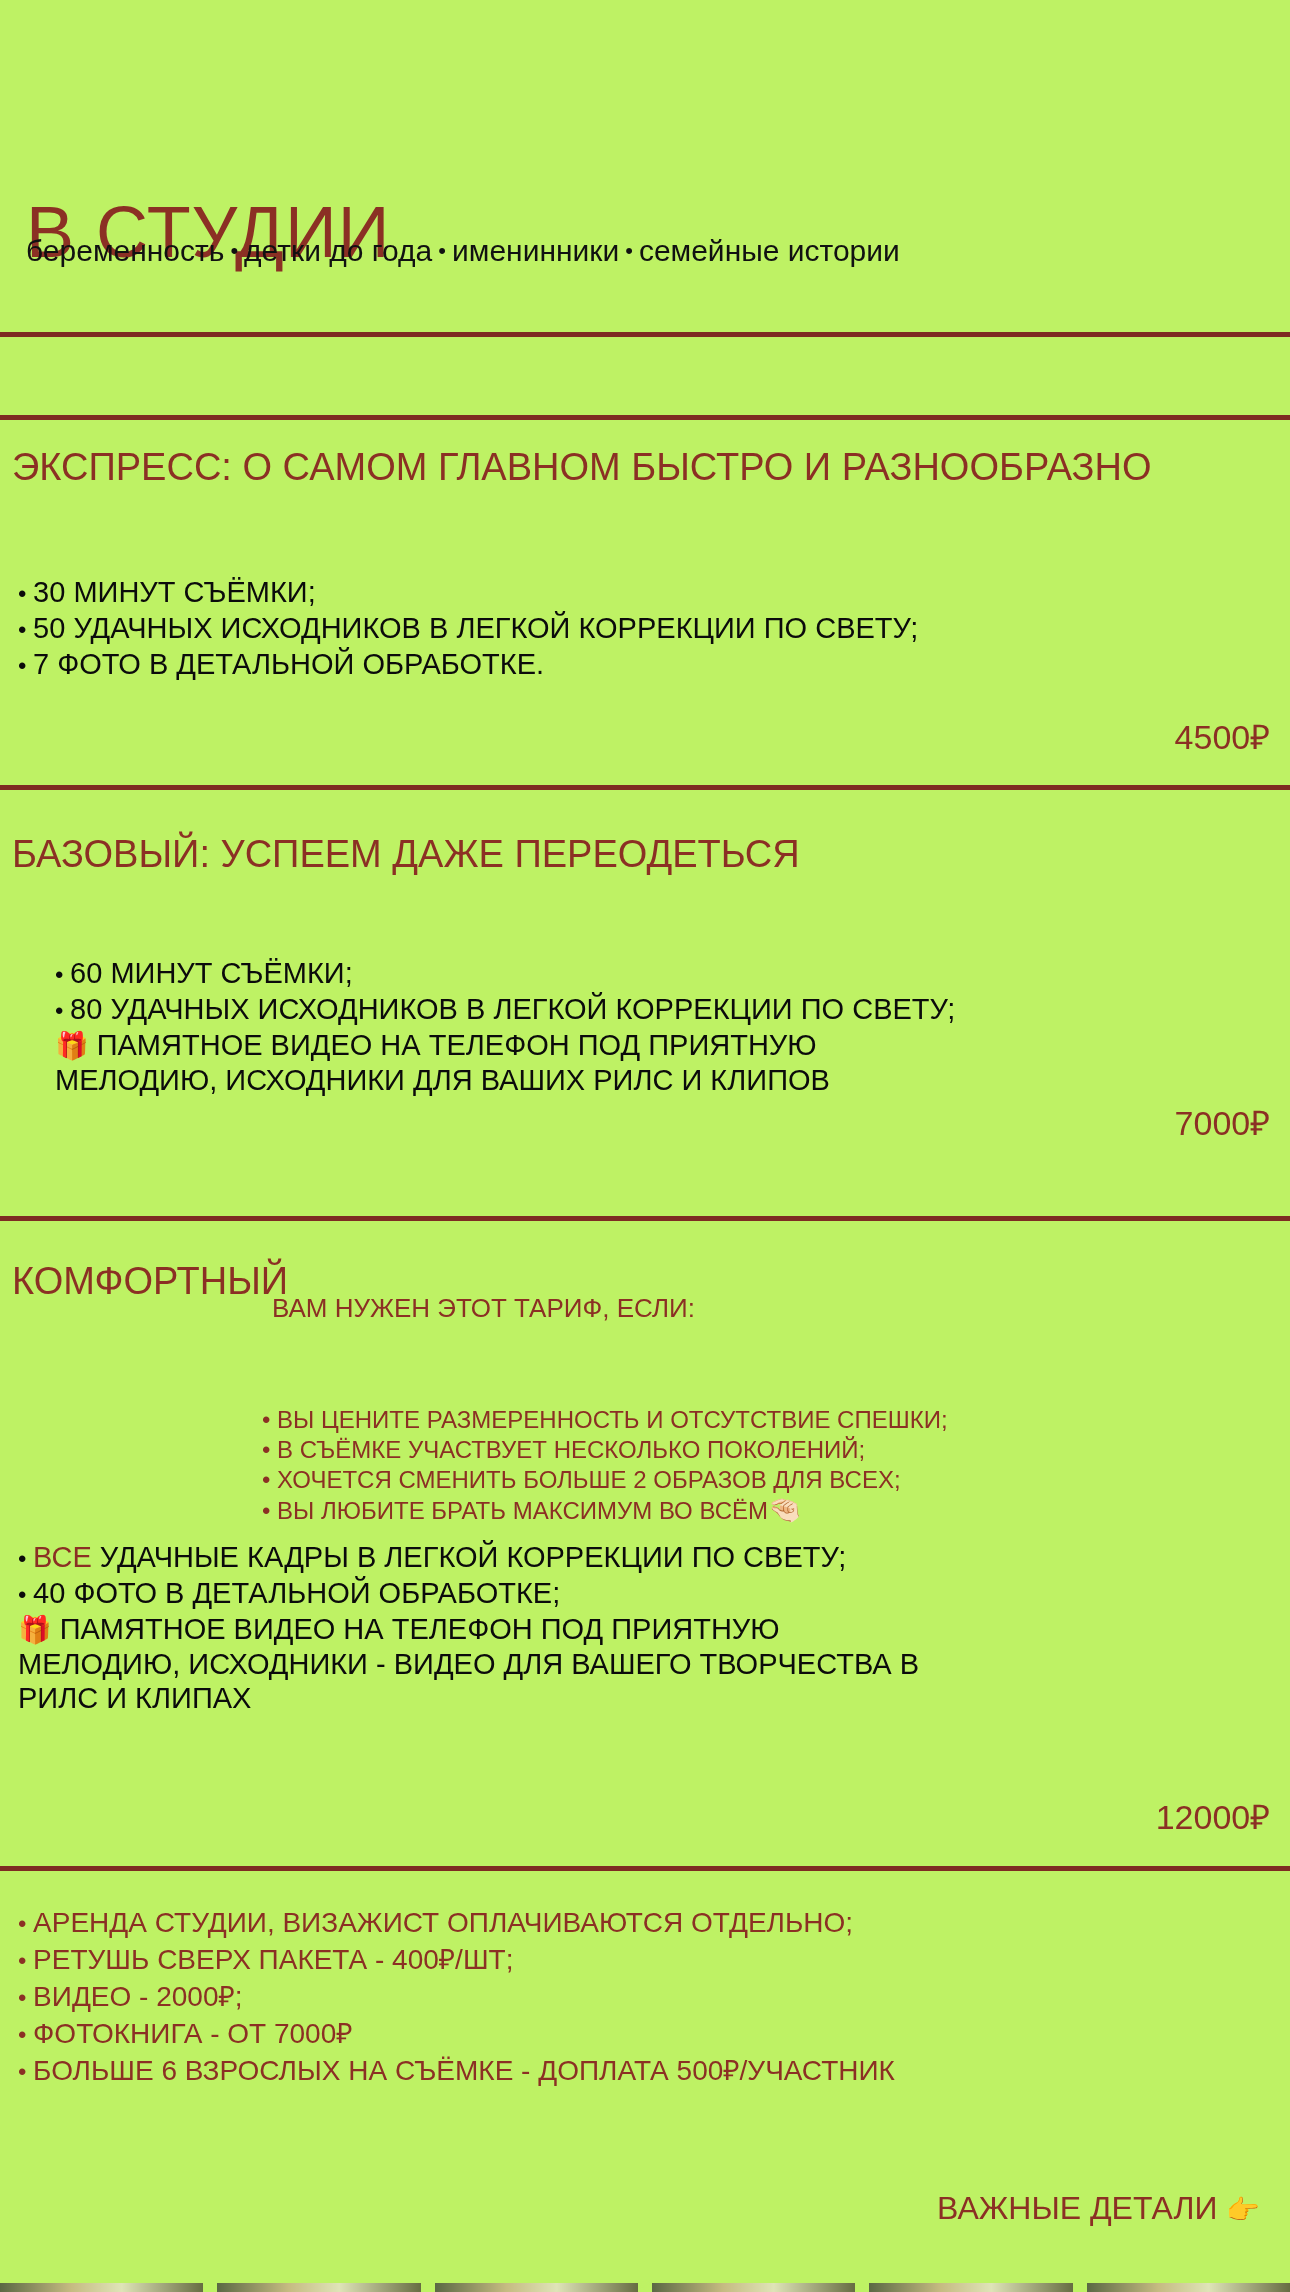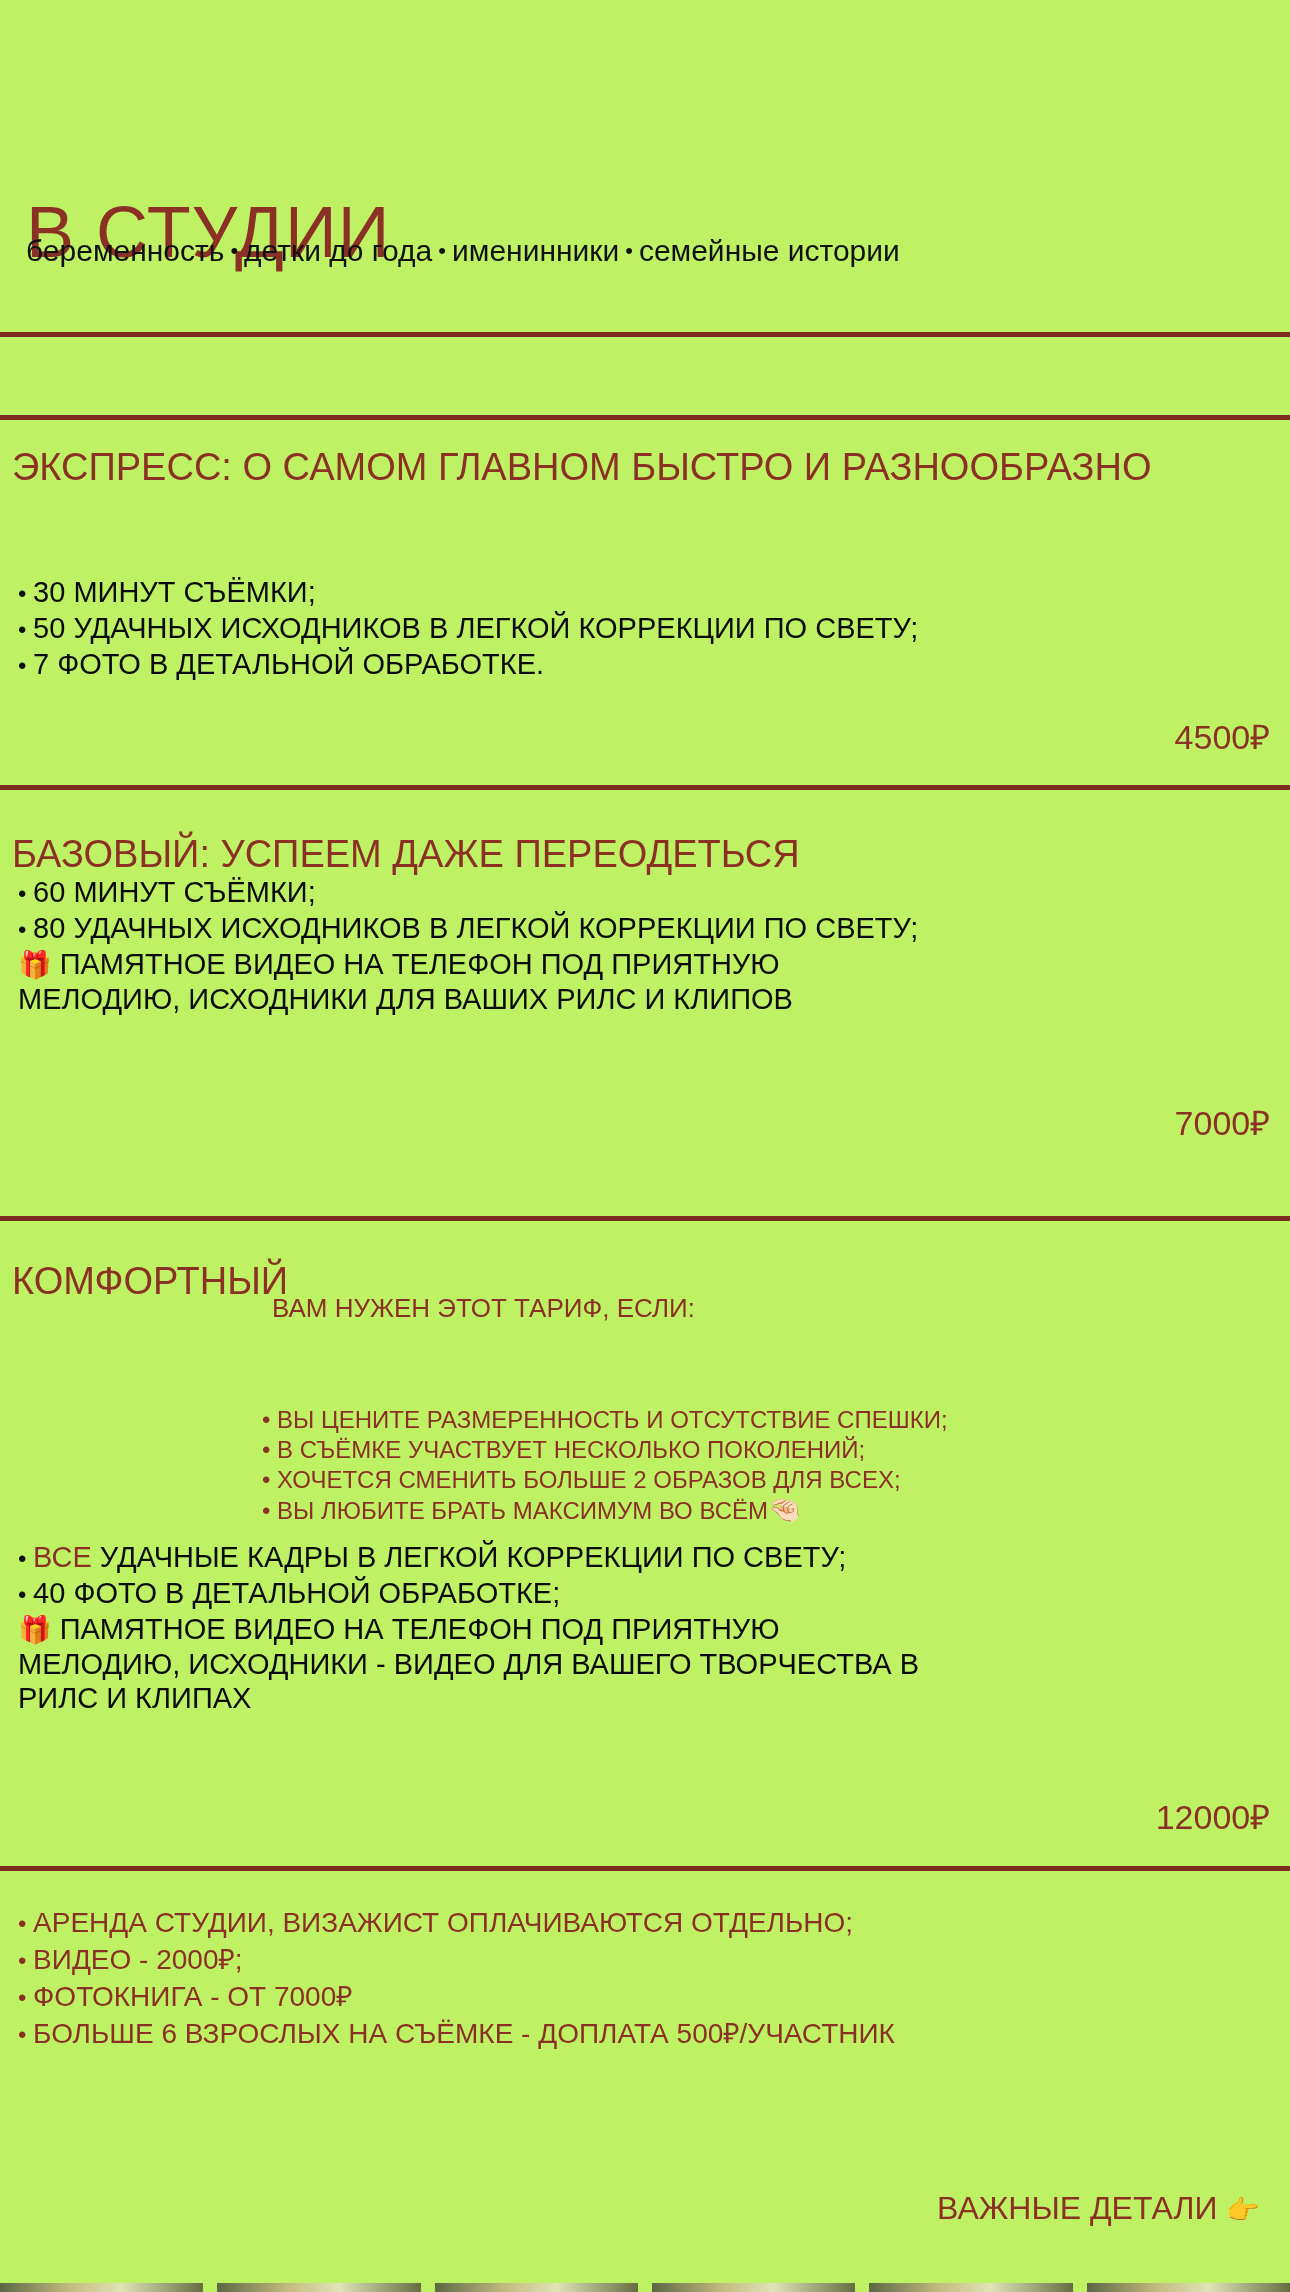--- a/index.html
+++ b/index.html
@@ -172,21 +172,21 @@
     <div class="li bul">50 УДАЧНЫХ ИСХОДНИКОВ В ЛЕГКОЙ КОРРЕКЦИИ ПО СВЕТУ;</div>
     <div class="li bul">7 ФОТО В ДЕТАЛЬНОЙ ОБРАБОТКЕ.</div>
   </div>
 
   <div class="price" style="top:720px;">4500₽</div>
 
   <div class="rule" style="top:785px;"></div>
 
   <div class="sec-head" style="top:835px;">БАЗОВЫЙ: УСПЕЕМ ДАЖЕ ПЕРЕОДЕТЬСЯ</div>
 
-  <div class="bullets" style="top:875px;">
+  <div class="bullets" style="top:956px;margin-left:37px;">
     <div class="li bul">60 МИНУТ СЪЁМКИ;</div>
     <div class="li bul">80 УДАЧНЫХ ИСХОДНИКОВ В ЛЕГКОЙ КОРРЕКЦИИ ПО СВЕТУ;</div>
     <div class="li"><span class="emoji">🎁</span>
       <span>ПАМЯТНОЕ ВИДЕО НА ТЕЛЕФОН ПОД ПРИЯТНУЮ</span></div>
     <div class="li"><span>МЕЛОДИЮ, ИСХОДНИКИ ДЛЯ ВАШИХ РИЛС И КЛИПОВ</span></div>
   </div>
 
   <div class="price" style="top:1106px;">7000₽</div>
 
   <div class="rule" style="top:1216px;"></div>
@@ -210,20 +210,21 @@
     <div class="li"><span>МЕЛОДИЮ, ИСХОДНИКИ - ВИДЕО ДЛЯ ВАШЕГО ТВОРЧЕСТВА В</span></div>
     <div class="li"><span>РИЛС И КЛИПАХ</span></div>
   </div>
 
   <div class="price" style="top:1800px;">12000₽</div>
 
   <div class="rule" style="top:1866px;"></div>
 
   <div id="footer-notes">
     <div class="li bul">АРЕНДА СТУДИИ, ВИЗАЖИСТ ОПЛАЧИВАЮТСЯ ОТДЕЛЬНО;</div>
+    <div class="li bul">РЕТУШЬ СВЕРХ ПАКЕТА - 400₽/ШТ;</div>
     <div class="li bul">ВИДЕО - 2000₽;</div>
     <div class="li bul">ФОТОКНИГА - ОТ 7000₽</div>
     <div class="li bul">БОЛЬШЕ 6 ВЗРОСЛЫХ НА СЪЁМКЕ - ДОПЛАТА 500₽/УЧАСТНИК</div>
   </div>
 
   <div id="details-cta">
     <span>ВАЖНЫЕ ДЕТАЛИ</span>
     <span class="emoji">👉</span>
   </div>
 

